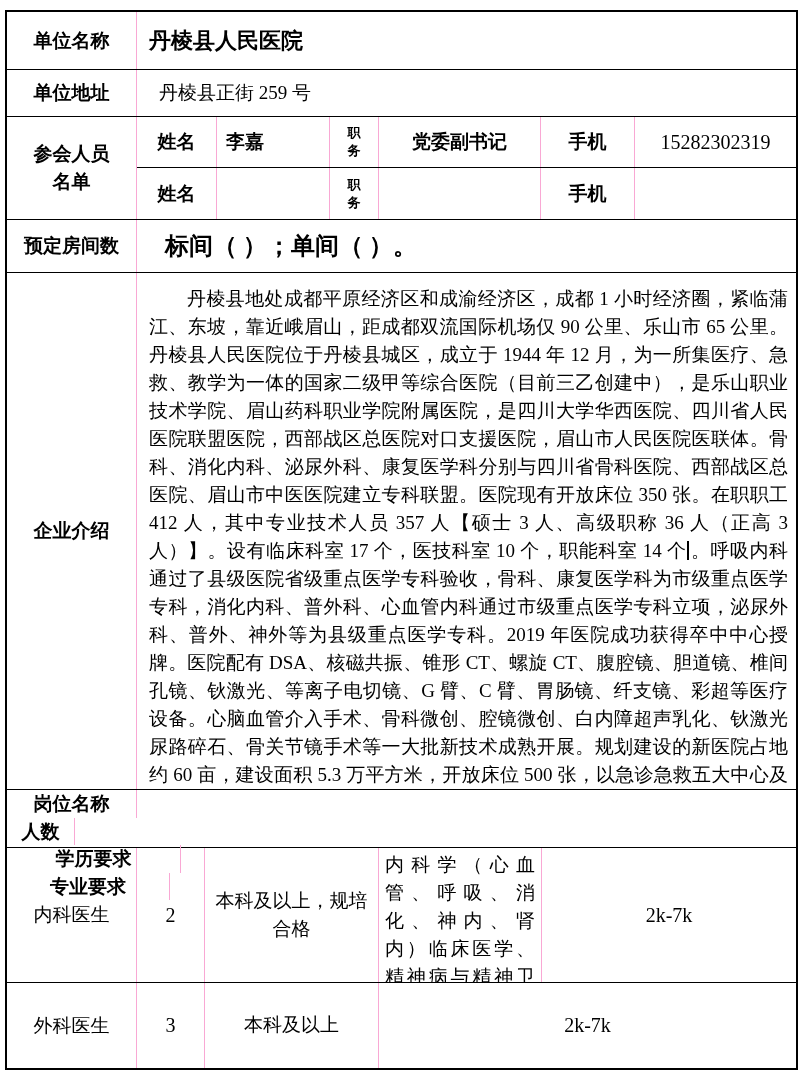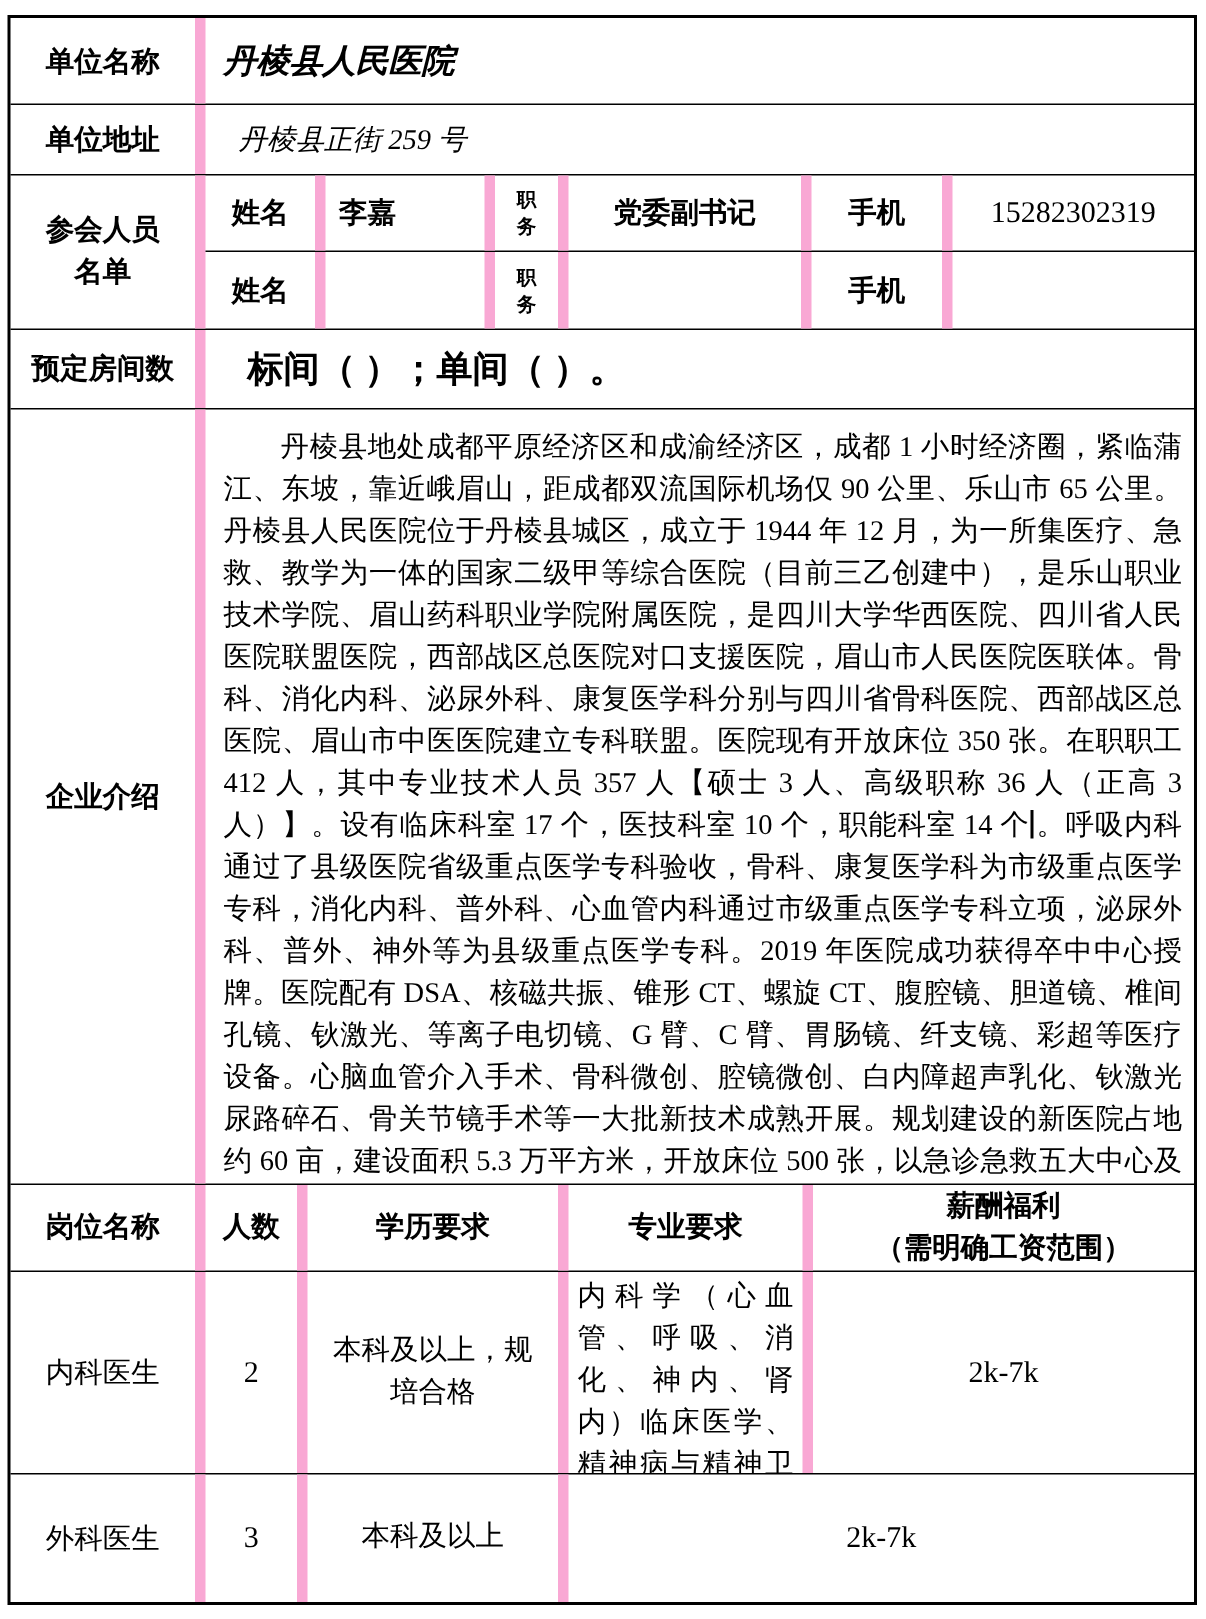--- a/index.html
+++ b/index.html
@@ -3,40 +3,40 @@
 <meta charset="utf-8">
 <style>
   * { margin:0; padding:0; box-sizing:border-box; }
   html,body { background:#ffffff; }
   body { font-family:"Liberation Serif","DejaVu Serif",serif; color:#000; }
   .sheet { position:relative; width:804px; height:1079px; background:#fff; overflow:hidden; }
   .form { position:absolute; left:5px; top:10px; width:793px; border:2px solid #000; background:#fff; }
 
   .row  { display:flex; border-bottom:1px solid #000; }
   .row:last-child { border-bottom:none; }
-  .cell { border-right:7px solid #f9a8d4; display:flex; align-items:center; justify-content:center;
+  .cell { border-right:1px solid #f9a8d4; display:flex; align-items:center; justify-content:center;
           text-align:center; overflow:hidden; }
   .row > .cell:last-child, .subrow > .cell:last-child { border-right:none; }
 
   .w-label { width:130px; flex:none; }
   .flex1   { flex:1; }
 
   .label { font-weight:bold; font-size:19px; }
 
   
   .r-unitname { height:58px; }
   .r-unitaddr { height:47px;gap:10px; }
   .r-rooms    { height:53px; }
   .r-intro    { height:517px; }
-  .r-jobhead  { height:58px; }
+  .r-jobhead  { height:58px;flex-direction:column; }
   .r-job1     { height:135px; }
   .r-job2     { height:85px; }
 
   
-  .value-left { justify-content:flex-start; text-align:center; padding-left:12px;font-style:italic; }
+  .value-left { justify-content:flex-start; text-align:center; padding-left:12px; }
   .unit-name  { font-family:"Liberation Sans","DejaVu Sans",sans-serif; font-weight:bold; font-size:22px; }
   .unit-addr  { font-size:19px; }
 
   
   .attendees .sub { flex:1; display:flex; flex-direction:column; }
   .subrow { display:flex; height:51px; }
   .subrow.first { border-bottom:1px solid #000; }
   .subrow .cell { height:100%; }
   .wrap-label { display:inline-block; width:82px; line-height:1.45; }
   .c-namelab  { width:80px;  flex:none; font-weight:bold; font-size:19px; }

